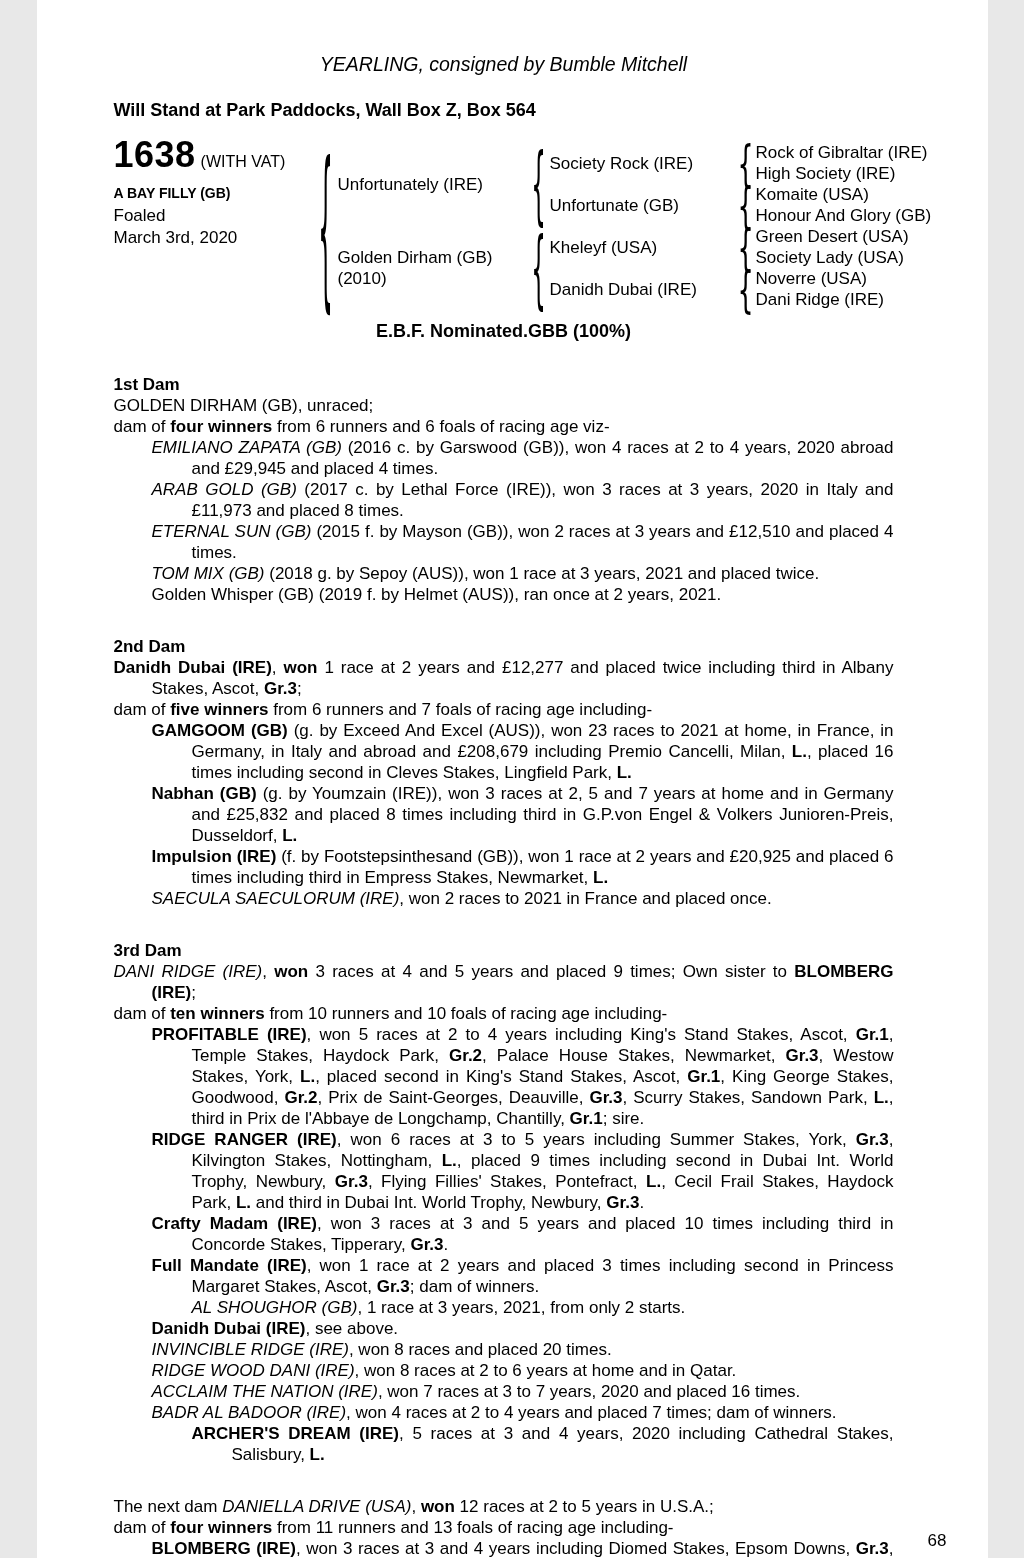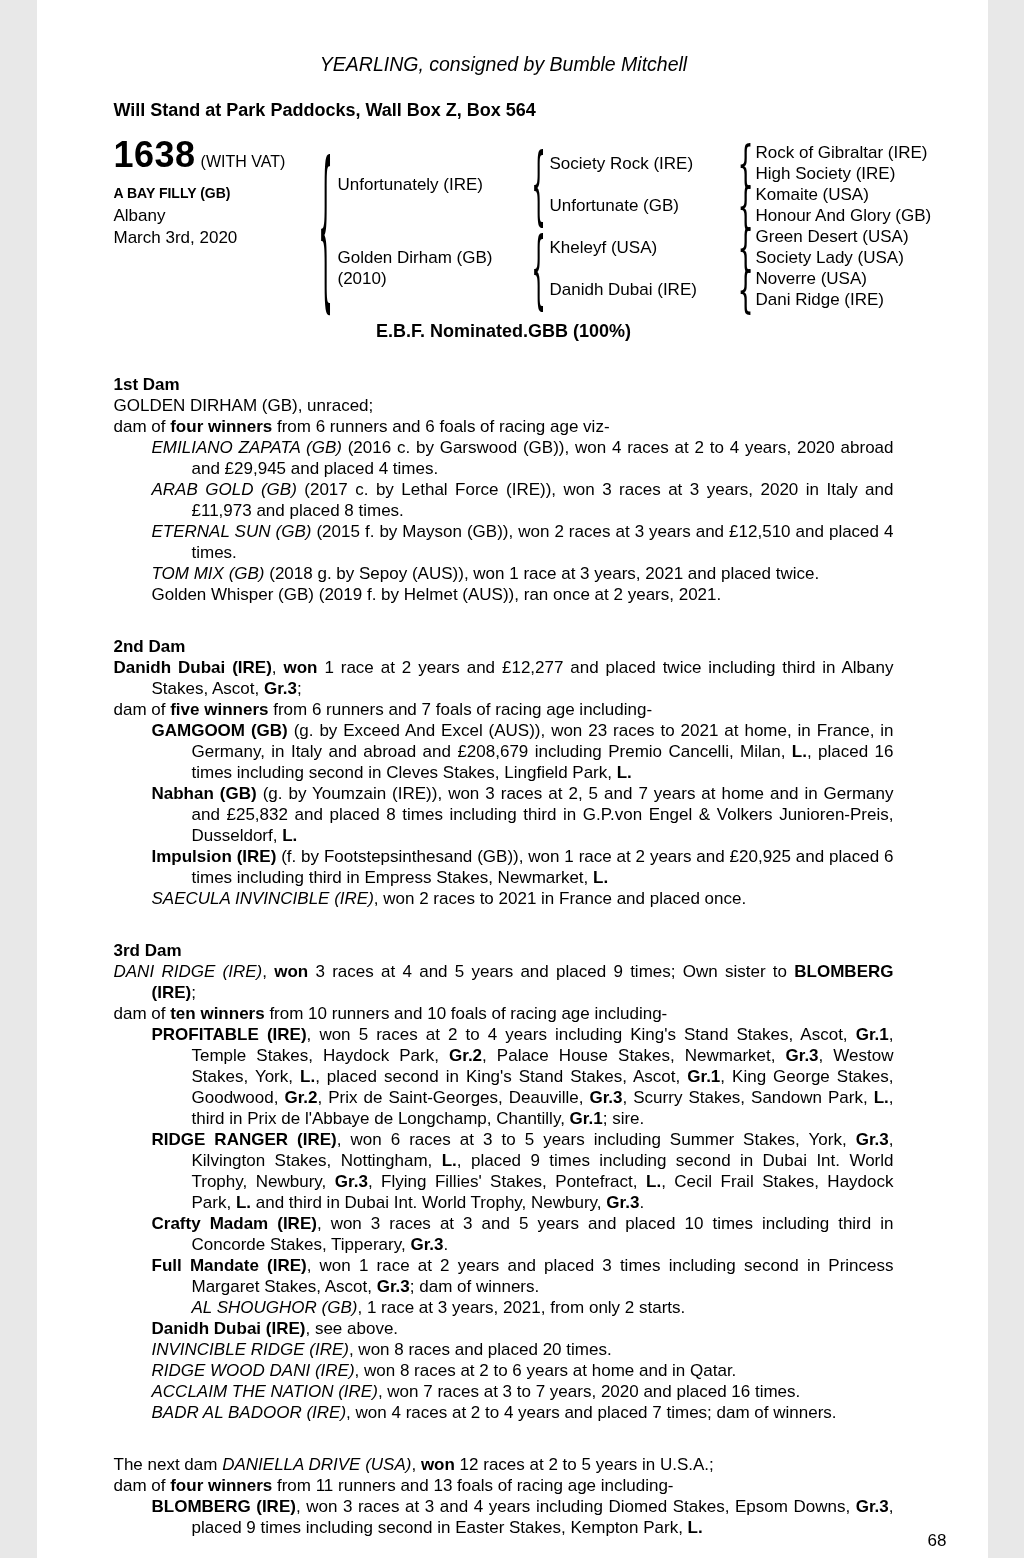--- a/index.html
+++ b/index.html
@@ -80,21 +80,21 @@
 
   <div class="stand-line">Will Stand at Park Paddocks, Wall Box Z, Box 564</div>
 
   <div class="pedigree">
 
     <div class="lot-block">
       <div class="lot-num-row">
         <span class="lot-number">1638</span><span class="lot-vat">(WITH VAT)</span>
       </div>
       <div class="lot-desc">A BAY FILLY (GB)</div>
-      <div class="lot-foaled">Albany</div>
+      <div class="lot-foaled">Foaled</div>
       <div class="lot-foaled">March 3rd, 2020</div>
     </div>
 
     <div class="brace bA">
         <span class="bg">{</span>
       </div>
 
     <div class="g1 sire">
       <span>Unfortunately (IRE)</span>
     </div>
@@ -154,36 +154,37 @@
         <p class="para ind1"><span class="i">TOM MIX (GB)</span><span> (2018 g. by Sepoy (AUS)), won 1 race at 3 years, 2021 and placed twice.</span></p>
         <p class="para ind1"><span>Golden Whisper (GB) (2019 f. by Helmet (AUS)), ran once at 2 years, 2021.</span></p>
       </div>
       <div class="section">
         <div class="heading">2nd Dam</div>
         <p class="para ind0"><span class="b">Danidh Dubai (IRE)</span><span>, </span><span class="b">won</span><span> 1 race at 2 years and £12,277 and placed twice including third in Albany Stakes, Ascot, </span><span class="b">Gr.3</span><span>;</span></p>
         <p class="para ind0"><span>dam of </span><span class="b">five winners</span><span> from 6 runners and 7 foals of racing age including-</span></p>
         <p class="para ind1"><span class="b">GAMGOOM (GB)</span><span> (g. by Exceed And Excel (AUS)), won 23 races to 2021 at home, in France, in Germany, in Italy and abroad and £208,679 including Premio Cancelli, Milan, </span><span class="b">L.</span><span>, placed 16 times including second in Cleves Stakes, Lingfield Park, </span><span class="b">L.</span></p>
         <p class="para ind1"><span class="b">Nabhan (GB)</span><span> (g. by Youmzain (IRE)), won 3 races at 2, 5 and 7 years at home and in Germany and £25,832 and placed 8 times including third in G.P.von Engel &amp; Volkers Junioren-Preis, Dusseldorf, </span><span class="b">L.</span></p>
         <p class="para ind1"><span class="b">Impulsion (IRE)</span><span> (f. by Footstepsinthesand (GB)), won 1 race at 2 years and £20,925 and placed 6 times including third in Empress Stakes, Newmarket, </span><span class="b">L.</span></p>
-        <p class="para ind1"><span class="i">SAECULA INVINCIBLE (IRE)</span><span>, won 2 races to 2021 in France and placed once.</span></p>
+        <p class="para ind1"><span class="i">SAECULA SAECULORUM (IRE)</span><span>, won 2 races to 2021 in France and placed once.</span></p>
       </div>
       <div class="section">
         <div class="heading">3rd Dam</div>
         <p class="para ind0"><span class="i">DANI RIDGE (IRE)</span><span>, </span><span class="b">won</span><span> 3 races at 4 and 5 years and placed 9 times; Own sister to </span><span class="b">BLOMBERG (IRE)</span><span>;</span></p>
         <p class="para ind0"><span>dam of </span><span class="b">ten winners</span><span> from 10 runners and 10 foals of racing age including-</span></p>
         <p class="para ind1"><span class="b">PROFITABLE (IRE)</span><span>, won 5 races at 2 to 4 years including King's Stand Stakes, Ascot, </span><span class="b">Gr.1</span><span>, Temple Stakes, Haydock Park, </span><span class="b">Gr.2</span><span>, Palace House Stakes, Newmarket, </span><span class="b">Gr.3</span><span>, Westow Stakes, York, </span><span class="b">L.</span><span>, placed second in King's Stand Stakes, Ascot, </span><span class="b">Gr.1</span><span>, King George Stakes, Goodwood, </span><span class="b">Gr.2</span><span>, Prix de Saint-Georges, Deauville, </span><span class="b">Gr.3</span><span>, Scurry Stakes, Sandown Park, </span><span class="b">L.</span><span>, third in Prix de l'Abbaye de Longchamp, Chantilly, </span><span class="b">Gr.1</span><span>; sire.</span></p>
         <p class="para ind1"><span class="b">RIDGE RANGER (IRE)</span><span>, won 6 races at 3 to 5 years including Summer Stakes, York, </span><span class="b">Gr.3</span><span>, Kilvington Stakes, Nottingham, </span><span class="b">L.</span><span>, placed 9 times including second in Dubai Int. World Trophy, Newbury, </span><span class="b">Gr.3</span><span>, Flying Fillies' Stakes, Pontefract, </span><span class="b">L.</span><span>, Cecil Frail Stakes, Haydock Park, </span><span class="b">L.</span><span> and third in Dubai Int. World Trophy, Newbury, </span><span class="b">Gr.3</span><span>.</span></p>
         <p class="para ind1"><span class="b">Crafty Madam (IRE)</span><span>, won 3 races at 3 and 5 years and placed 10 times including third in Concorde Stakes, Tipperary, </span><span class="b">Gr.3</span><span>.</span></p>
         <p class="para ind1"><span class="b">Full Mandate (IRE)</span><span>, won 1 race at 2 years and placed 3 times including second in Princess Margaret Stakes, Ascot, </span><span class="b">Gr.3</span><span>; dam of winners.</span></p>
         <p class="para ind2"><span class="i">AL SHOUGHOR (GB)</span><span>, 1 race at 3 years, 2021, from only 2 starts.</span></p>
         <p class="para ind1"><span class="b">Danidh Dubai (IRE)</span><span>, see above.</span></p>
         <p class="para ind1"><span class="i">INVINCIBLE RIDGE (IRE)</span><span>, won 8 races and placed 20 times.</span></p>
         <p class="para ind1"><span class="i">RIDGE WOOD DANI (IRE)</span><span>, won 8 races at 2 to 6 years at home and in Qatar.</span></p>
         <p class="para ind1"><span class="i">ACCLAIM THE NATION (IRE)</span><span>, won 7 races at 3 to 7 years, 2020 and placed 16 times.</span></p>
         <p class="para ind1"><span class="i">BADR AL BADOOR (IRE)</span><span>, won 4 races at 2 to 4 years and placed 7 times; dam of winners.</span></p>
+        <p class="para ind2"><span class="b">ARCHER'S DREAM (IRE)</span><span>, 5 races at 3 and 4 years, 2020 including Cathedral Stakes, Salisbury, </span><span class="b">L.</span></p>
       </div>
       <div class="section">
         <p class="para ind0"><span>The next dam </span><span class="i">DANIELLA DRIVE (USA)</span><span>, </span><span class="b">won</span><span> 12 races at 2 to 5 years in U.S.A.;</span></p>
         <p class="para ind0"><span>dam of </span><span class="b">four winners</span><span> from 11 runners and 13 foals of racing age including-</span></p>
         <p class="para ind1"><span class="b">BLOMBERG (IRE)</span><span>, won 3 races at 3 and 4 years including Diomed Stakes, Epsom Downs, </span><span class="b">Gr.3</span><span>, placed 9 times including second in Easter Stakes, Kempton Park, </span><span class="b">L.</span></p>
       </div>
     </div>
 
   <div class="page-number">68</div>
 </div>

